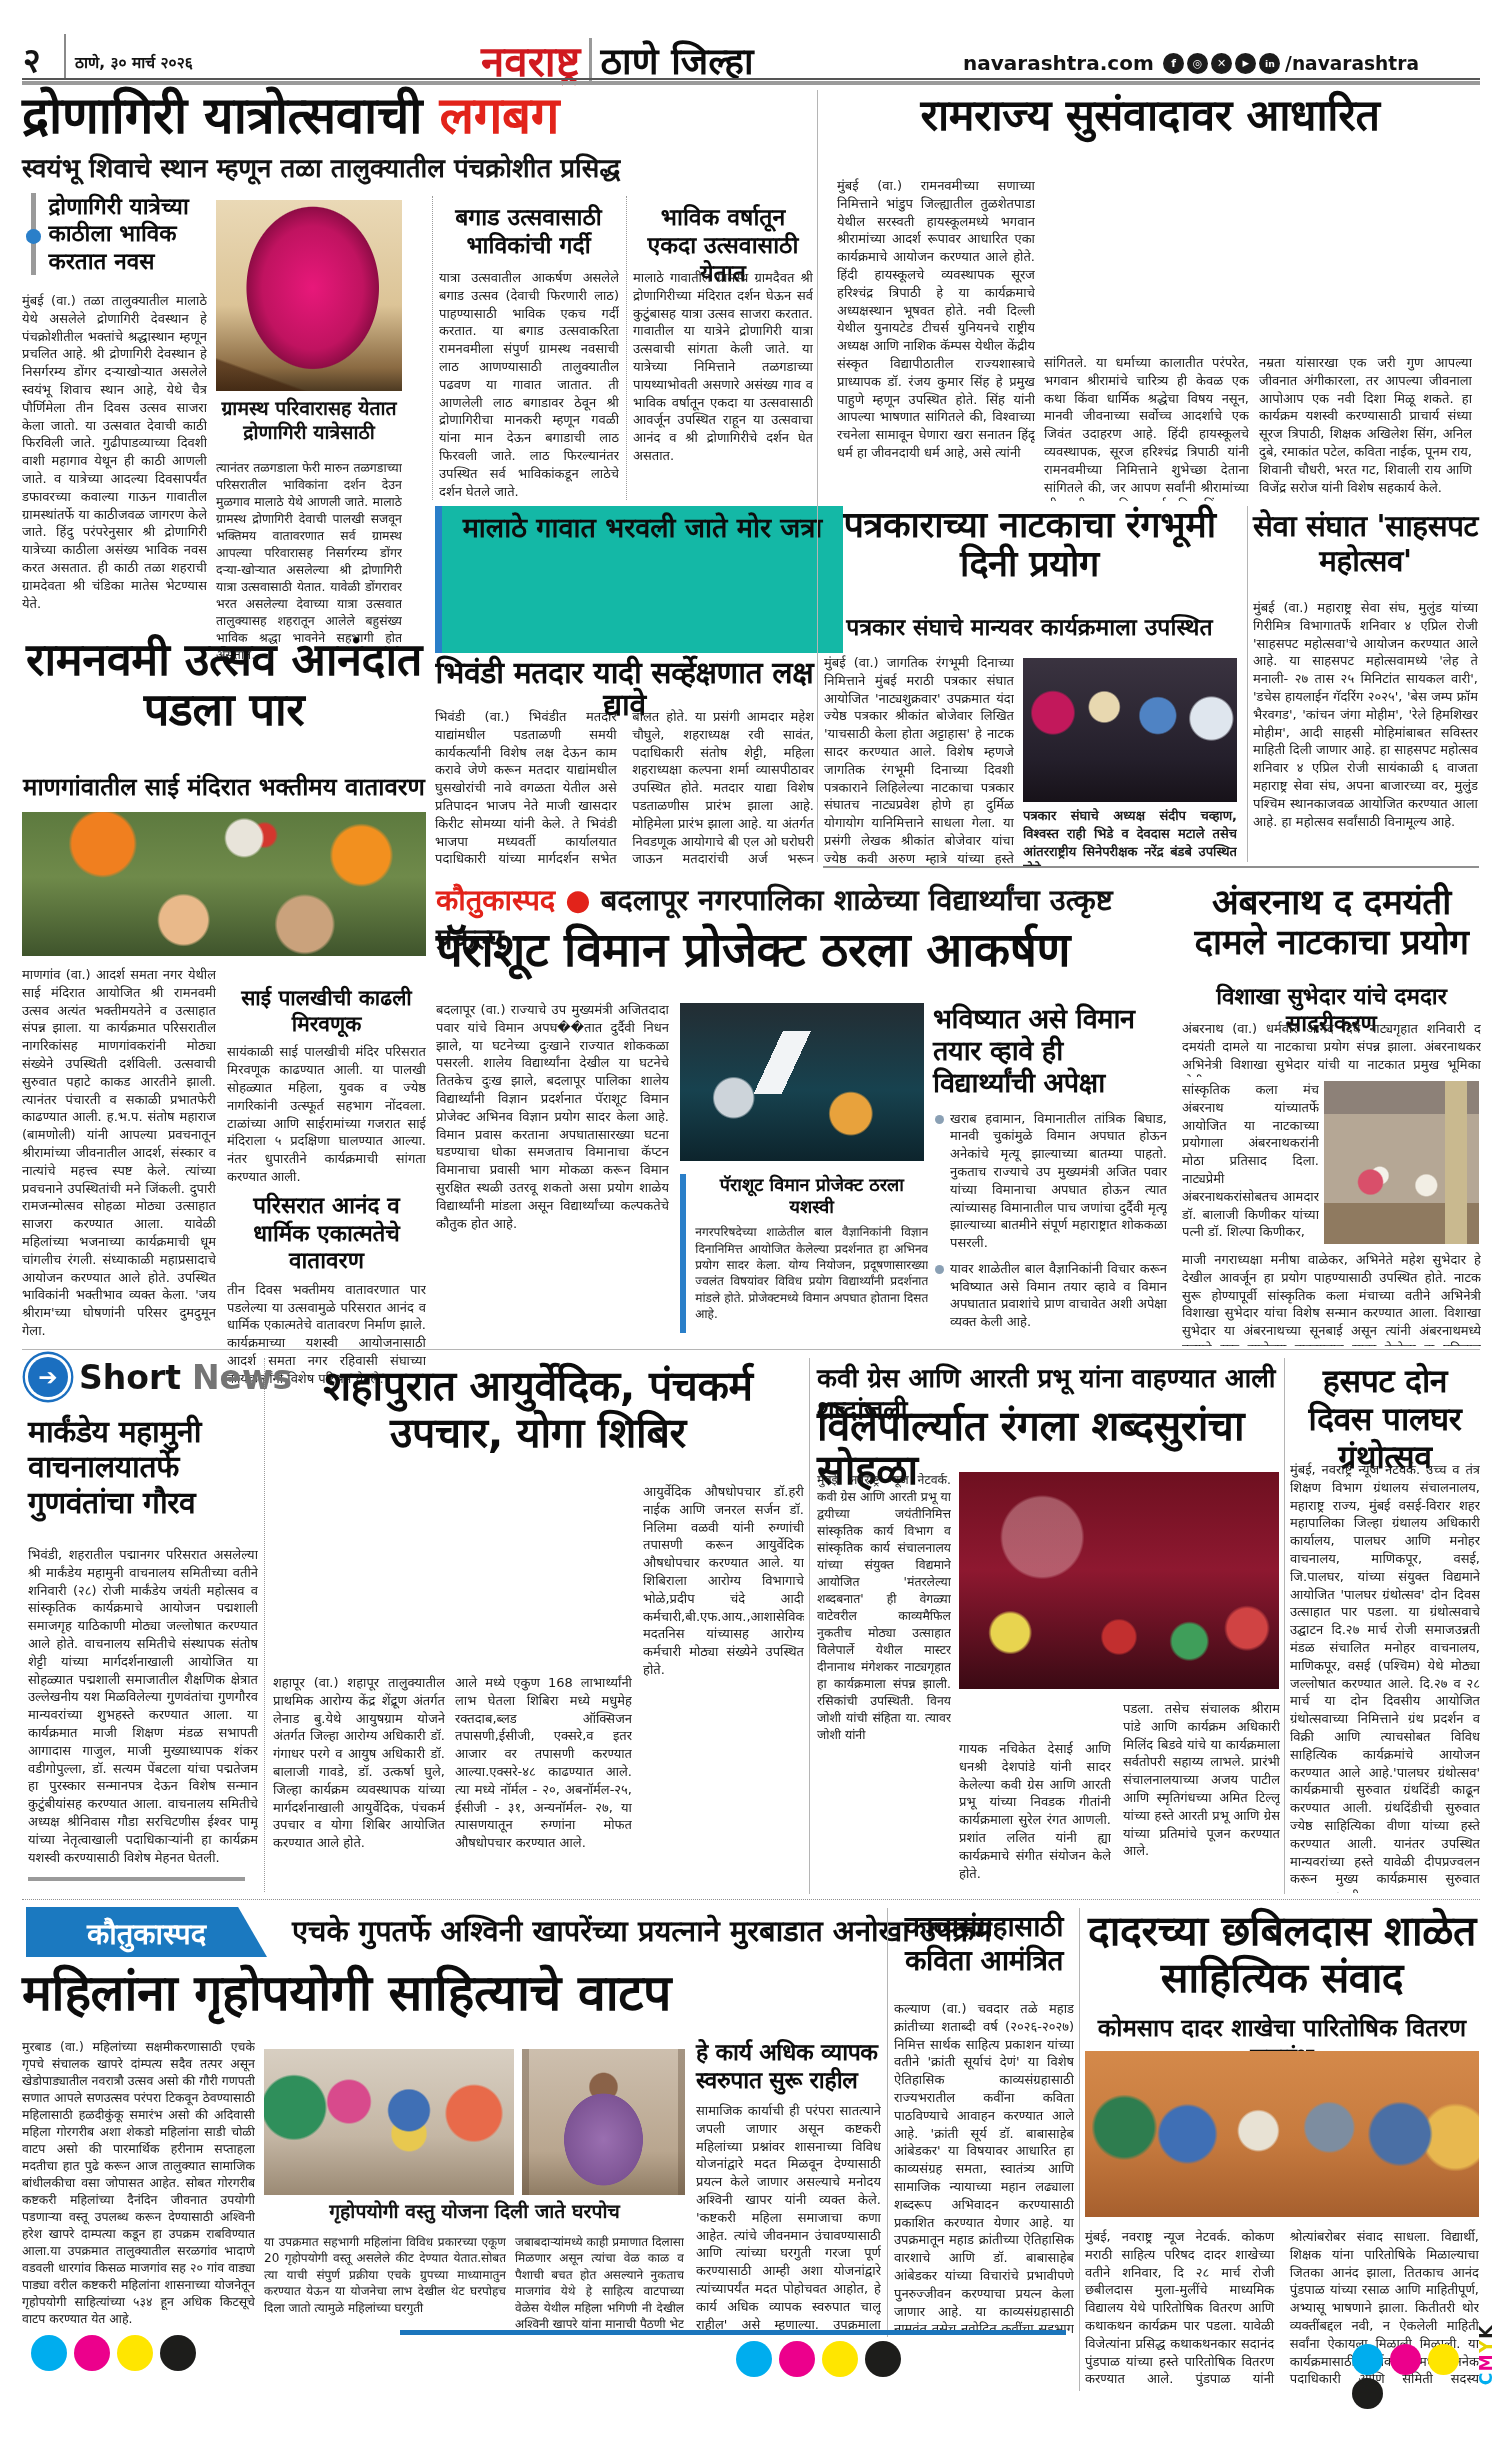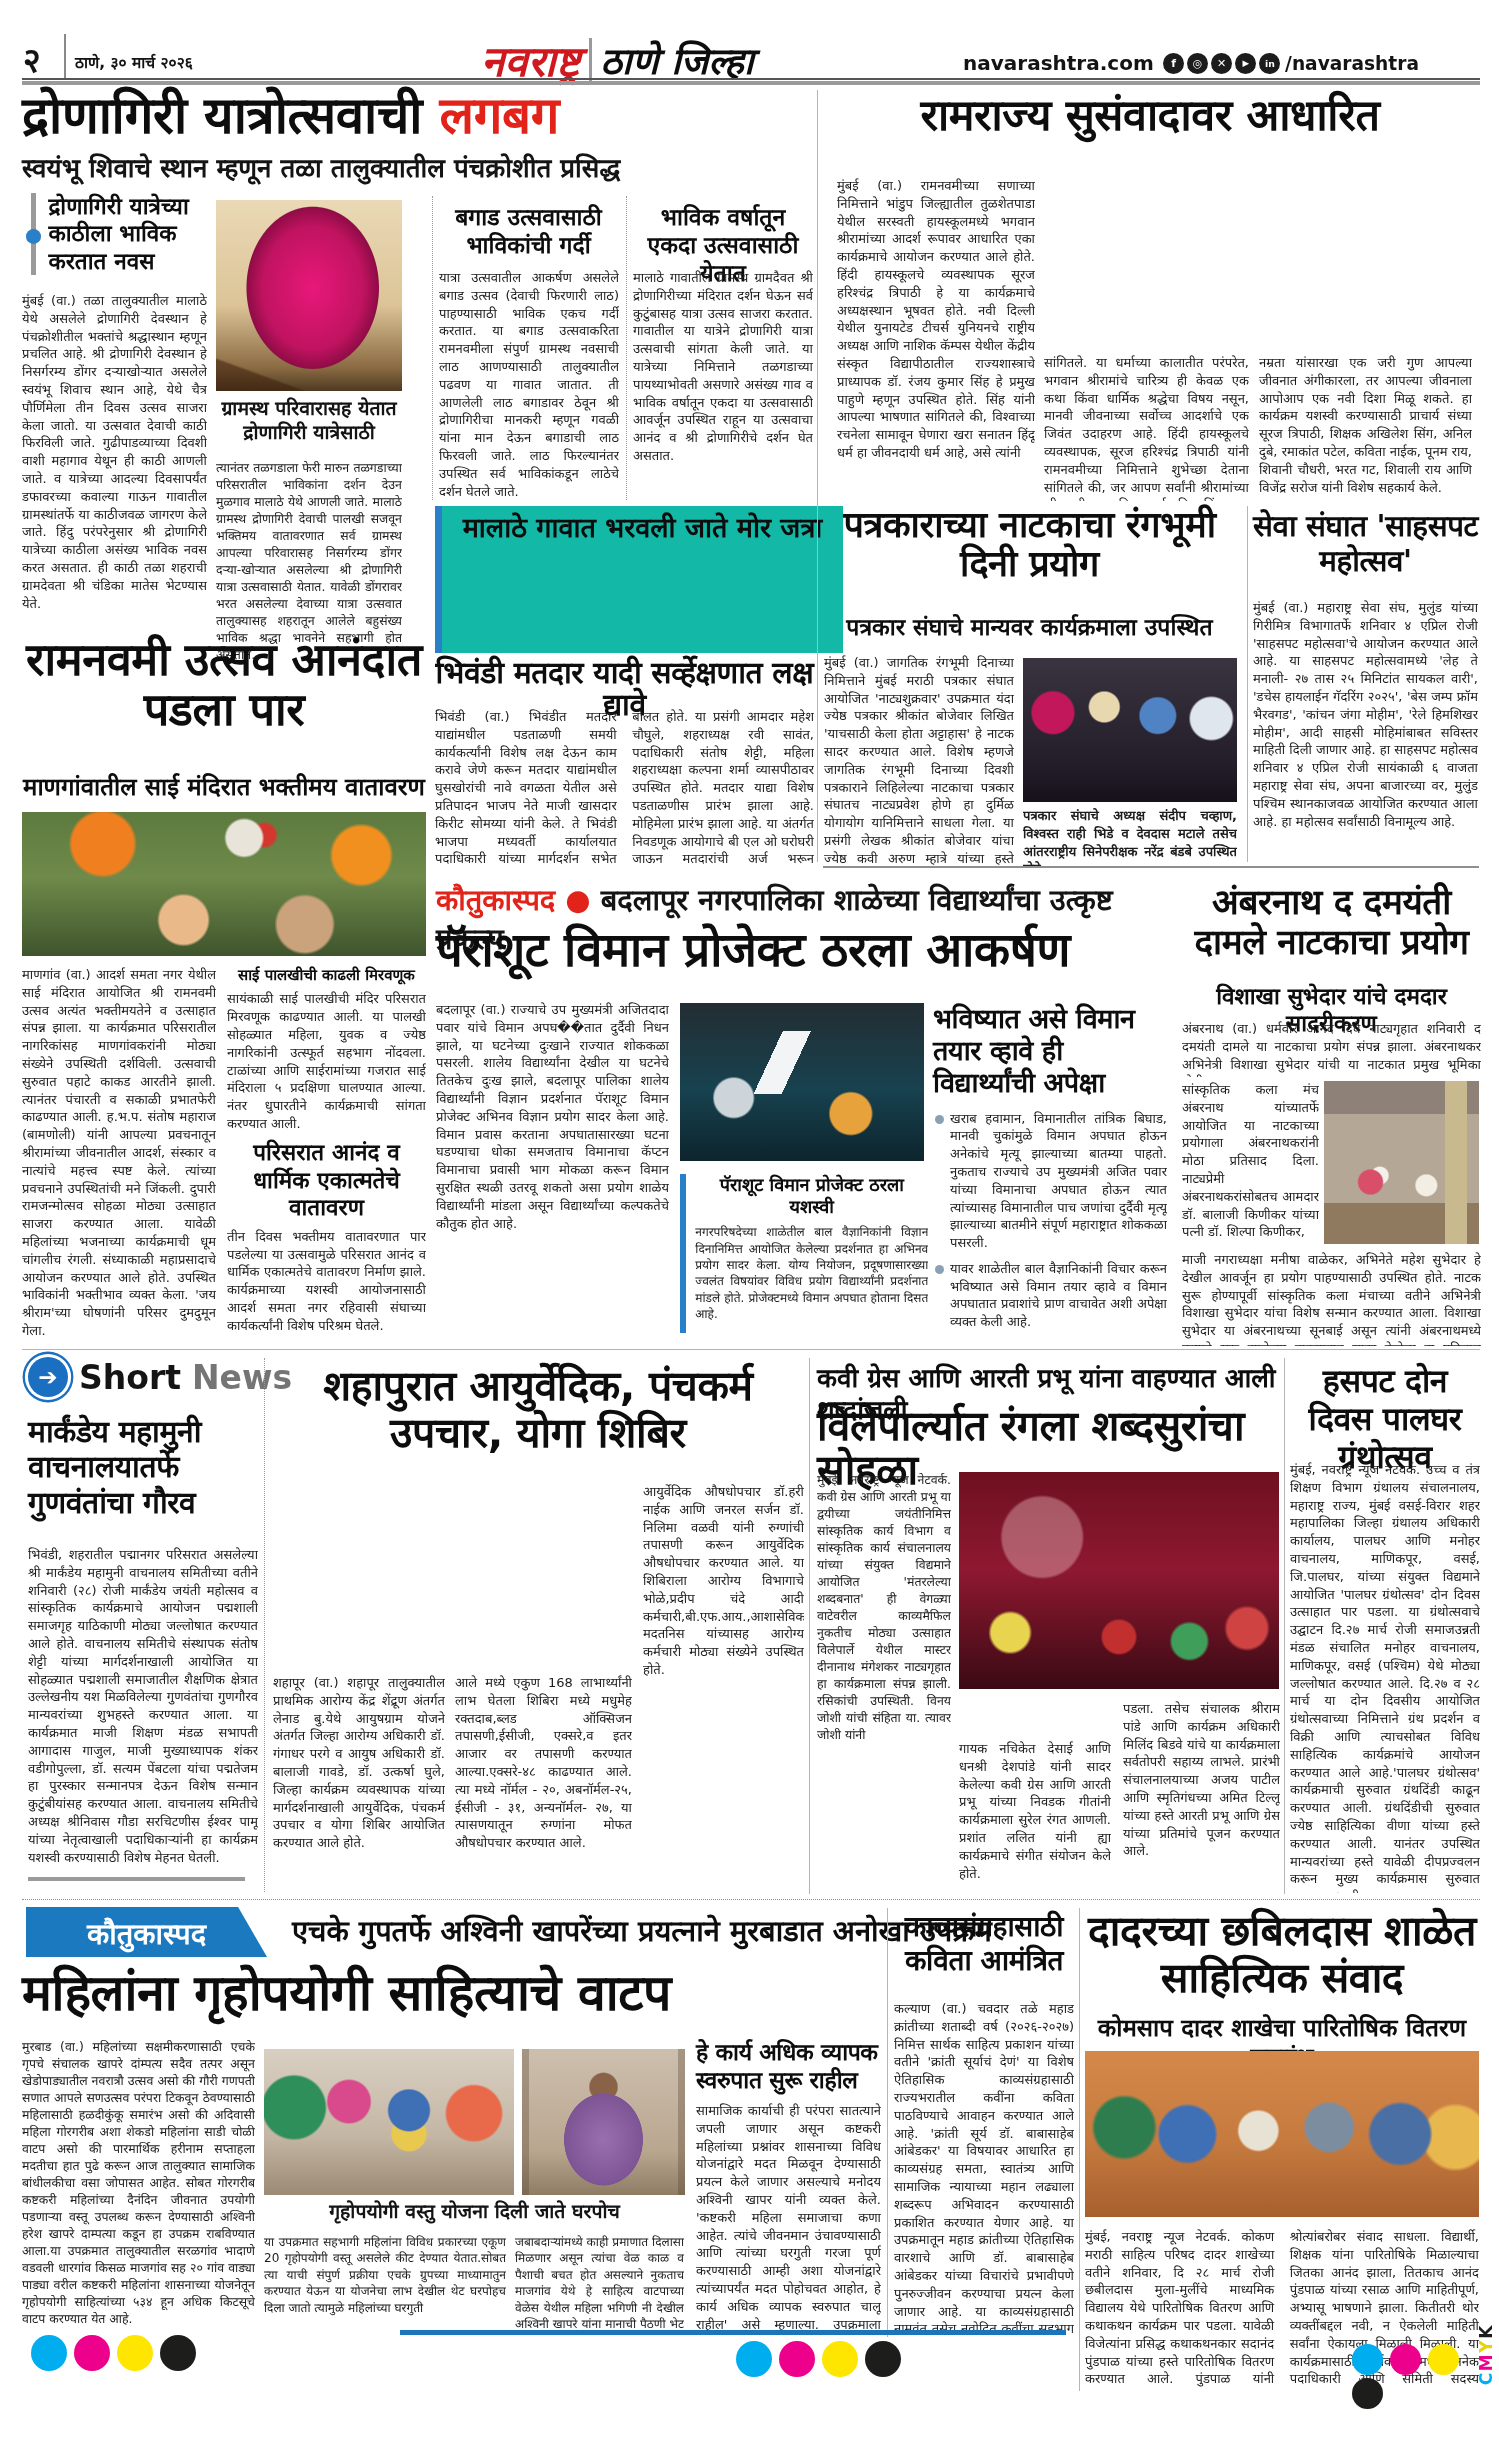--- a/index.html
+++ b/index.html
@@ -112,21 +112,21 @@
 </style>
 </head>
 <body>
 
 <div class="page">
 
   <div class="abs" style="left:23px;top:36px;font-size:34px;font-weight:700;">२</div>
   <div class="abs" style="left:64px;top:34px;width:1.6px;height:45px;background:#8a8a8a;"></div>
   <div class="abs" style="left:75px;top:51px;font-size:15.5px;font-weight:700;">ठाणे, ३० मार्च २०२६</div>
 
-  <div class="abs" style="left:481px;top:31px;width:326px;display:flex;align-items:center;gap:9px;font-style:italic;">
+  <div class="abs" style="left:481px;top:31px;width:326px;display:flex;align-items:center;gap:9px;">
     <span class="masthead-red" style="font-size:42px;">नवराष्ट्र</span>
     <span style="width:2.3px;height:43px;background:#9a9a9a;display:inline-block;"></span>
     <span style="font-size:37px;font-weight:800;color:#0d0d0d;">ठाणे जिल्हा</span>
   </div>
 
   <div class="abs" style="left:963px;top:51px;display:flex;align-items:center;">
     <span style="font-size:20px;font-weight:700;">navarashtra.com</span>
     <span class="soc" style="margin-left:9.3px;">f</span>
     <span class="soc">◎</span>
     <span class="soc">✕</span>
@@ -166,21 +166,21 @@
   </div>
 
   <div class="abs hl center" style="left:435px;top:657px;width:379px;font-size:30px;">भिवंडी मतदार यादी सर्व्हेक्षणात लक्ष द्यावे</div>
   <div class="abs bt cols2" style="left:435px;top:708px;width:379px;height:161px;">भिवंडी (वा.) भिवंडीत मतदार याद्यांमधील पडताळणी समयी कार्यकर्त्यांनी विशेष लक्ष देऊन काम करावे जेणे करून मतदार याद्यांमधील घुसखोरांची नावे वगळता येतील असे प्रतिपादन भाजप नेते माजी खासदार किरीट सोमय्या यांनी केले. ते भिवंडी भाजपा मध्यवर्ती कार्यालयात पदाधिकारी यांच्या मार्गदर्शन सभेत बोलत होते. या प्रसंगी आमदार महेश चौघुले, शहराध्यक्ष रवी सावंत, पदाधिकारी संतोष शेट्टी, महिला शहराध्यक्षा कल्पना शर्मा व्यासपीठावर उपस्थित होते. मतदार याद्या विशेष पडताळणीस प्रारंभ झाला आहे. मोहिमेला प्रारंभ झाला आहे. या अंतर्गत निवडणूक आयोगाचे बी एल ओ घरोघरी जाऊन मतदारांची अर्ज भरून पडताळणी करतात. २००२ - २००३ ची मतदार यादी आधारभूत मानली जाणार आहे.</div>
 
   <div class="abs hl center" style="left:22px;top:635px;width:404px;font-size:45px;line-height:1.12;">रामनवमी उत्सव आनंदात पडला पार</div>
   <div class="abs colhead center" style="left:22px;top:773px;width:404px;font-size:24px;">माणगांवातील साई मंदिरात भक्तीमय वातावरण</div>
   <div class="ph ph-ramnav" style="left:22px;top:812px;width:404px;height:144px;"></div>
   <div class="abs bt" style="left:22px;top:966px;width:194px;height:382px;">माणगांव (वा.) आदर्श समता नगर येथील साई मंदिरात आयोजित श्री रामनवमी उत्सव अत्यंत भक्तीमयतेने व उत्साहात संपन्न झाला. या कार्यक्रमात परिसरातील नागरिकांसह माणगांवकरांनी मोठ्या संख्येने उपस्थिती दर्शविली. उत्सवाची सुरुवात पहाटे काकड आरतीने झाली. त्यानंतर पंचारती व सकाळी प्रभातफेरी काढण्यात आली. ह.भ.प. संतोष महाराज (बामणोली) यांनी आपल्या प्रवचनातून श्रीरामांच्या जीवनातील आदर्श, संस्कार व नात्यांचे महत्त्व स्पष्ट केले. त्यांच्या प्रवचनाने उपस्थितांची मने जिंकली. दुपारी रामजन्मोत्सव सोहळा मोठ्या उत्साहात साजरा करण्यात आला. यावेळी महिलांच्या भजनाच्या कार्यक्रमाची धूम चांगलीच रंगली. संध्याकाळी महाप्रसादाचे आयोजन करण्यात आले होते. उपस्थित भाविकांनी भक्तीभाव व्यक्त केला. 'जय श्रीराम'च्या घोषणांनी परिसर दुमदुमून गेला.</div>
   <div class="abs" style="left:227px;top:966px;width:199px;">
-    <div class="colhead center" style="font-size:15px;">साई पालखीची काढली मिरवणूक</div>
+    <div class="colhead center" style="font-size:21px;margin-top:20px;">साई पालखीची काढली मिरवणूक</div>
     <div class="bt" style="height:141px;margin-top:6.2px;">सायंकाळी साई पालखीची मंदिर परिसरात मिरवणूक काढण्यात आली. या पालखी सोहळ्यात महिला, युवक व ज्येष्ठ नागरिकांनी उत्स्फूर्त सहभाग नोंदवला. टाळांच्या आणि साईरामांच्या गजरात साई मंदिराला ५ प्रदक्षिणा घालण्यात आल्या. नंतर धुपारतीने कार्यक्रमाची सांगता करण्यात आली.</div>
     <div class="colhead center" style="font-size:22.5px;margin-top:7.8px;">परिसरात आनंद व धार्मिक एकात्मतेचे वातावरण</div>
     <div class="bt" style="height:116px;margin-top:6.2px;">तीन दिवस भक्तीमय वातावरणात पार पडलेल्या या उत्सवामुळे परिसरात आनंद व धार्मिक एकात्मतेचे वातावरण निर्माण झाले. कार्यक्रमाच्या यशस्वी आयोजनासाठी आदर्श समता नगर रहिवासी संघाच्या कार्यकर्त्यांनी विशेष परिश्रम घेतले.</div>
   </div>
 
   <div class="vr" style="left:817px;top:90px;height:772px;"></div>
   <div class="abs hl center" style="left:824px;top:92px;width:652px;font-size:43px;">रामराज्य सुसंवादावर आधारित</div>
   <div class="abs bt" style="left:837px;top:177px;width:198px;height:324px;">मुंबई (वा.) रामनवमीच्या सणाच्या निमित्ताने भांडुप जिल्ह्यातील तुळशेतपाडा येथील सरस्वती हायस्कूलमध्ये भगवान श्रीरामांच्या आदर्श रूपावर आधारित एका कार्यक्रमाचे आयोजन करण्यात आले होते. हिंदी हायस्कूलचे व्यवस्थापक सूरज हरिश्चंद्र त्रिपाठी हे या कार्यक्रमाचे अध्यक्षस्थान भूषवत होते. नवी दिल्ली येथील युनायटेड टीचर्स युनियनचे राष्ट्रीय अध्यक्ष आणि नाशिक कॅम्पस येथील केंद्रीय संस्कृत विद्यापीठातील राज्यशास्त्राचे प्राध्यापक डॉ. रंजय कुमार सिंह हे प्रमुख पाहुणे म्हणून उपस्थित होते. सिंह यांनी आपल्या भाषणात सांगितले की, विश्वाच्या रचनेला सामावून घेणारा खरा सनातन हिंदू धर्म हा जीवनदायी धर्म आहे, असे त्यांनी</div>
   <div class="ph ph-class" style="left:1044px;top:179px;width:429px;height:166px;"></div>
   <div class="abs bt" style="left:1044px;top:354px;width:205px;height:147px;">सांगितले. या धर्माच्या कालातीत परंपरेत, भगवान श्रीरामांचे चारित्र्य ही केवळ एक कथा किंवा धार्मिक श्रद्धेचा विषय नसून, मानवी जीवनाच्या सर्वोच्च आदर्शाचे एक जिवंत उदाहरण आहे. हिंदी हायस्कूलचे व्यवस्थापक, सूरज हरिश्चंद्र त्रिपाठी यांनी रामनवमीच्या निमित्ताने शुभेच्छा देताना सांगितले की, जर आपण सर्वांनी श्रीरामांच्या जीवनातील सत्यनिष्ठा, कर्तव्यनिष्ठा किंवा</div>

